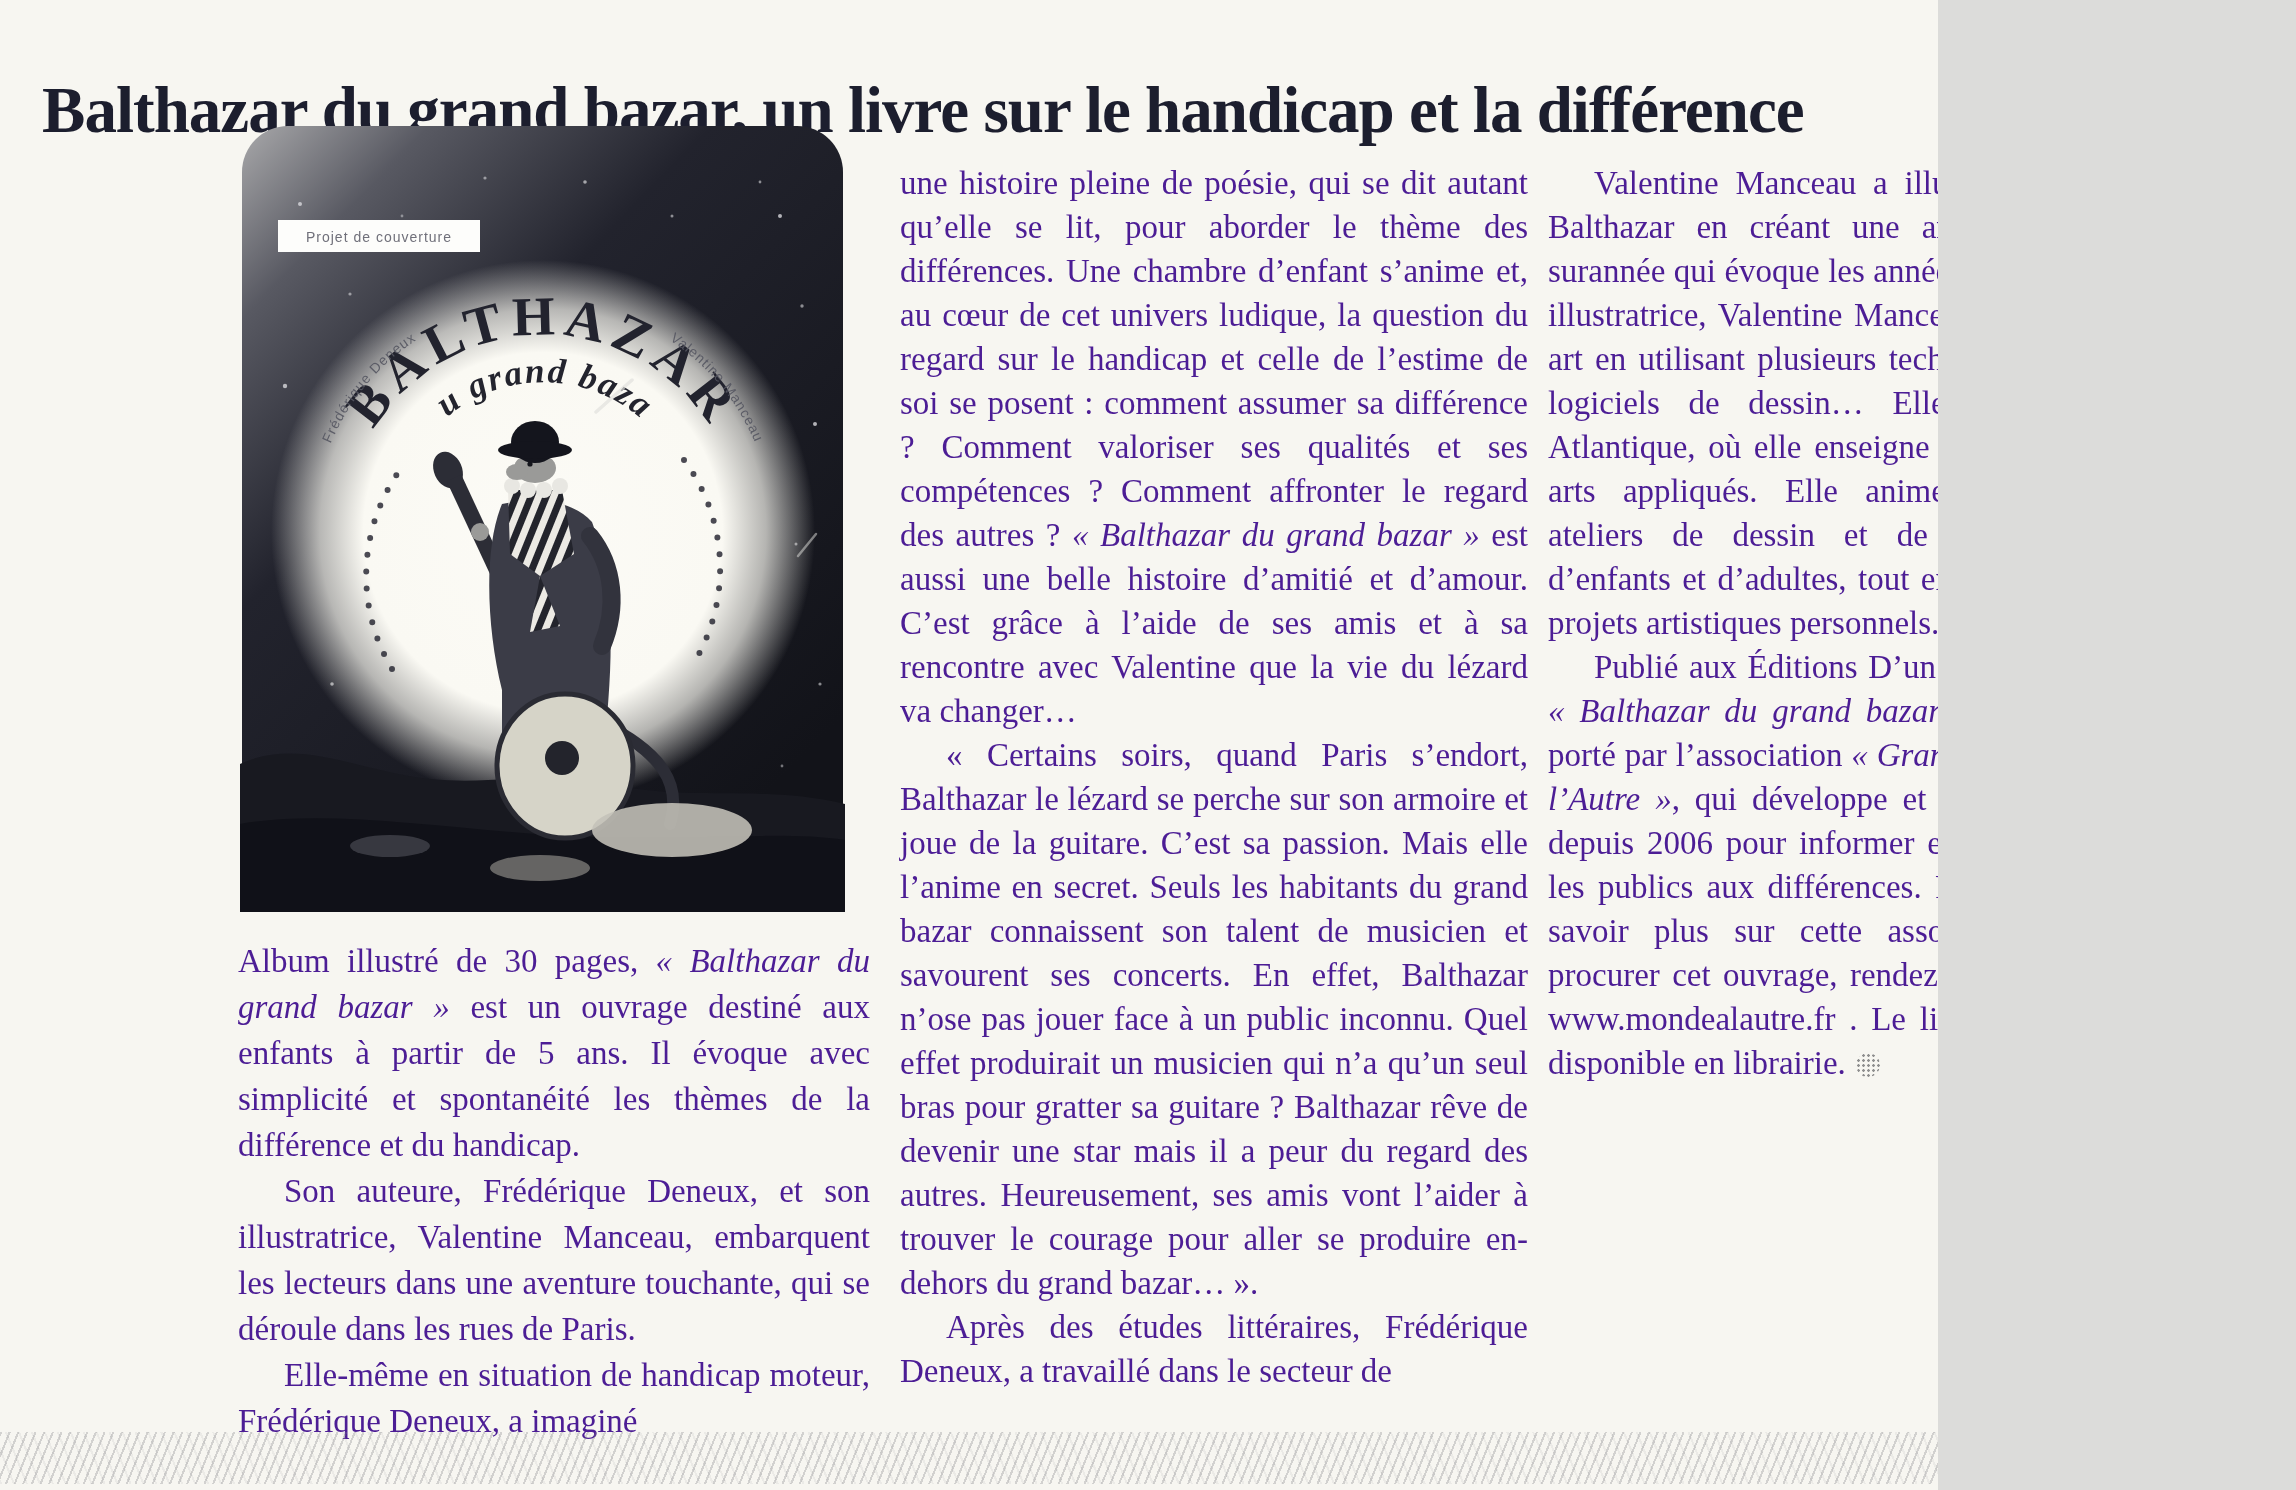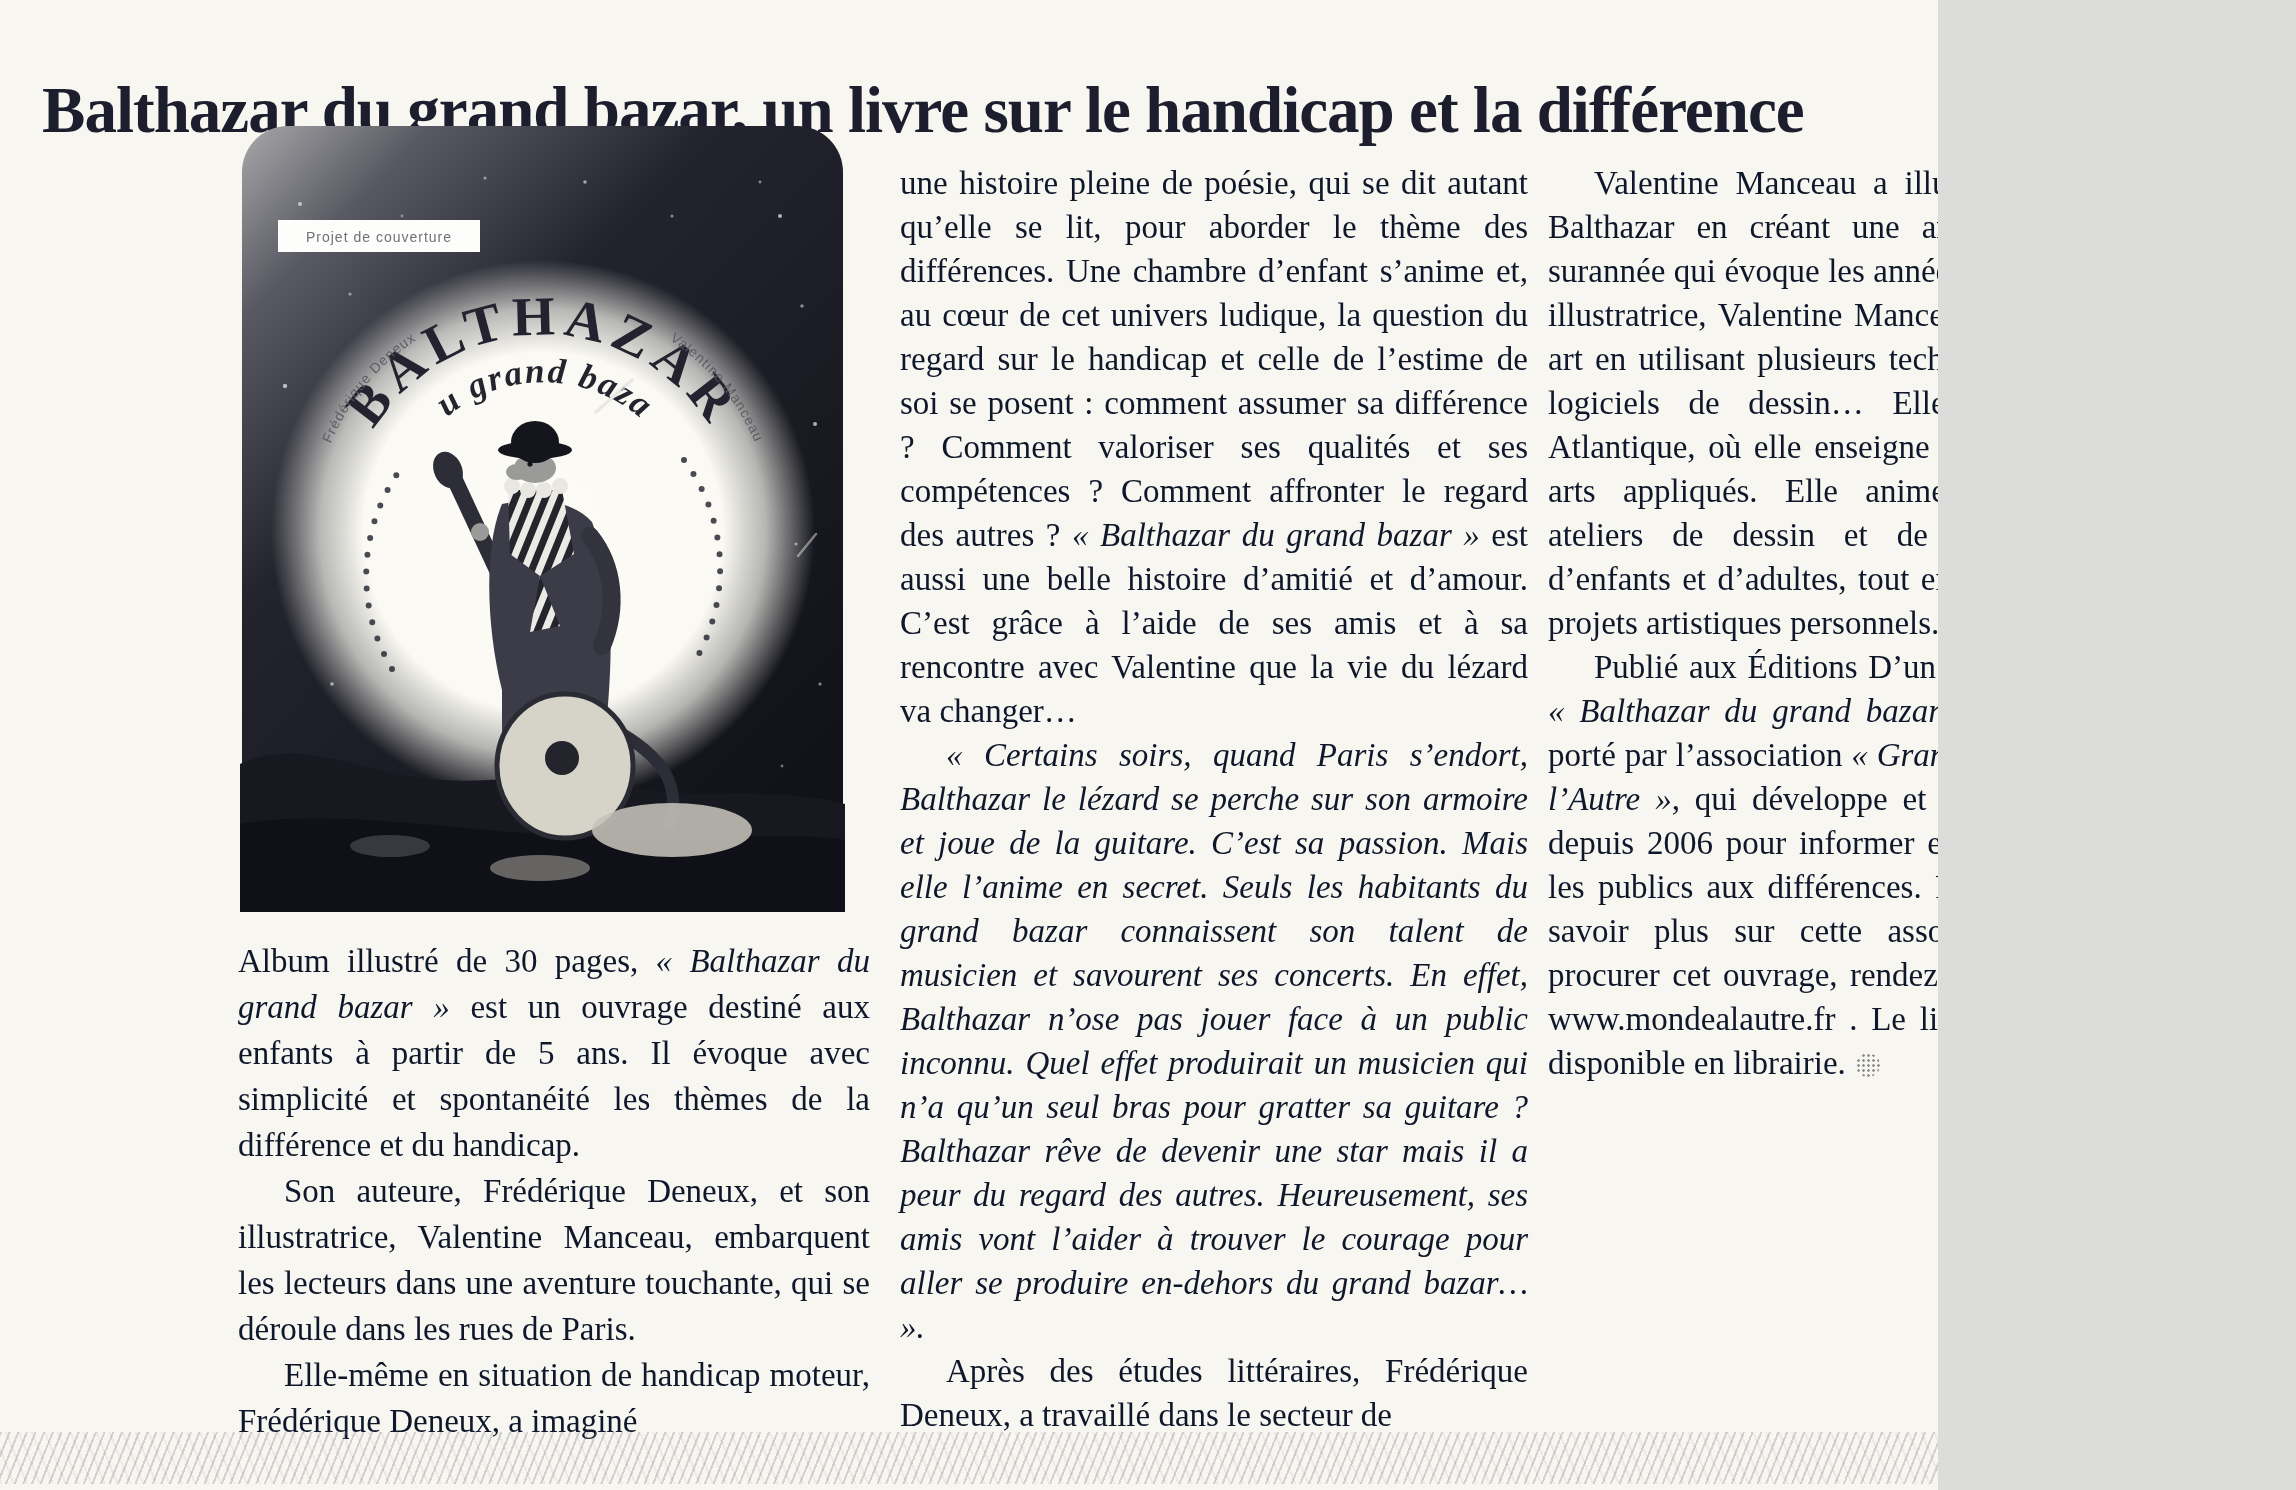--- a/index.html
+++ b/index.html
@@ -14,29 +14,29 @@
   }
   .headline{
     position:absolute;left:42px;top:28px;width:2240px;
     font-size:66px;font-weight:700;color:#1c1e2e;
     letter-spacing:-1px;white-space:nowrap;
     transform:scaleX(.985);transform-origin:left center;
   }
   .col{
     position:absolute;
     font-size:33px;line-height:44px;
-    text-align:justify;color:#0f172a;
+    text-align:justify;color:#4c1d95;
     hyphens:none;
   }
   .col1{left:238px;top:938px;width:632px;line-height:46px;}
   .col2{left:900px;top:161px;width:628px;}
   .col3{left:1548px;top:161px;width:632px;}
   .para{margin:0;}
   .para.indent{text-indent:46px;}
-  .para.italic{font-style:italic;}
+  .para.italic{}
   .it{font-style:italic;}
   .endmark{
     display:inline-block;width:24px;height:24px;margin-left:10px;
     border-radius:50%;vertical-align:-3px;
     background-image:radial-gradient(#8f8f8f 1.2px, rgba(0,0,0,0) 1.5px);
     background-size:5px 5px;
   }
   .cover{position:absolute;left:240px;top:124px;width:605px;height:788px;}
   .hatch-strip{
     position:absolute;left:0;top:1432px;width:2296px;height:52px;

